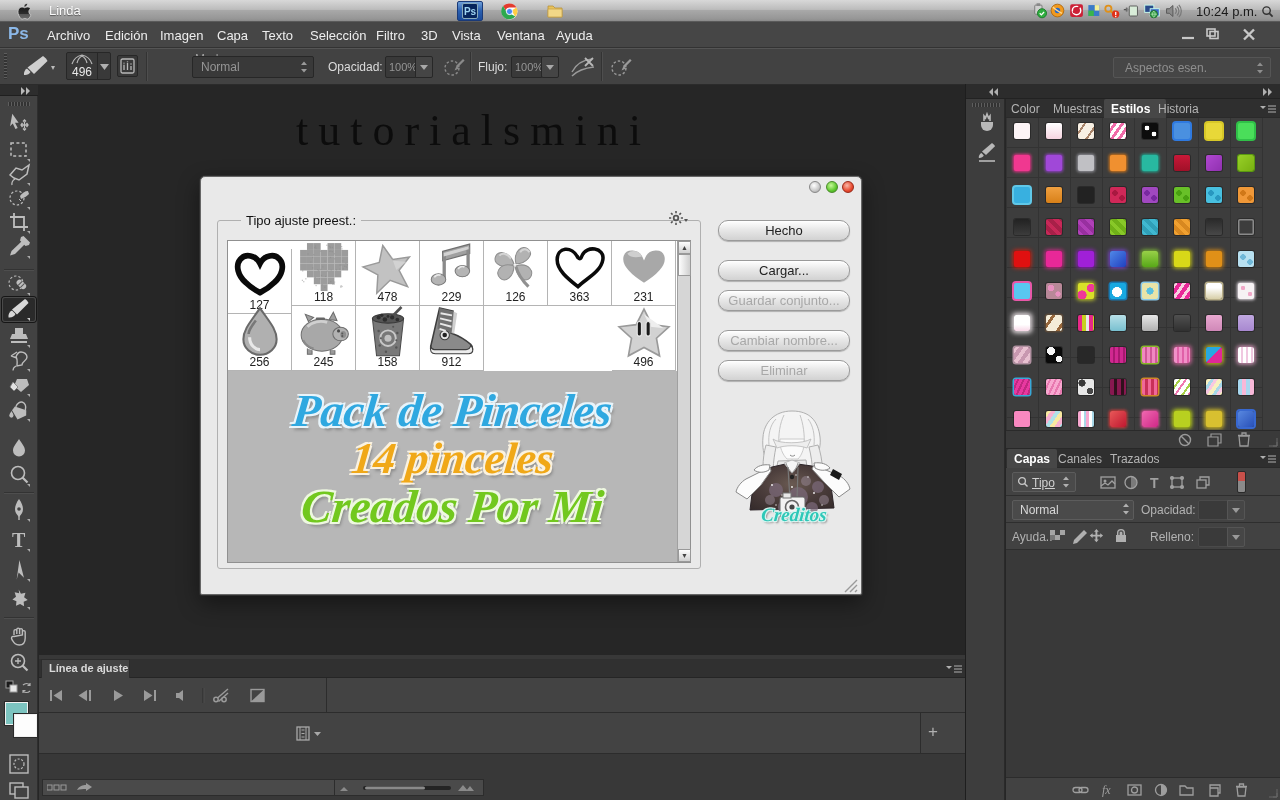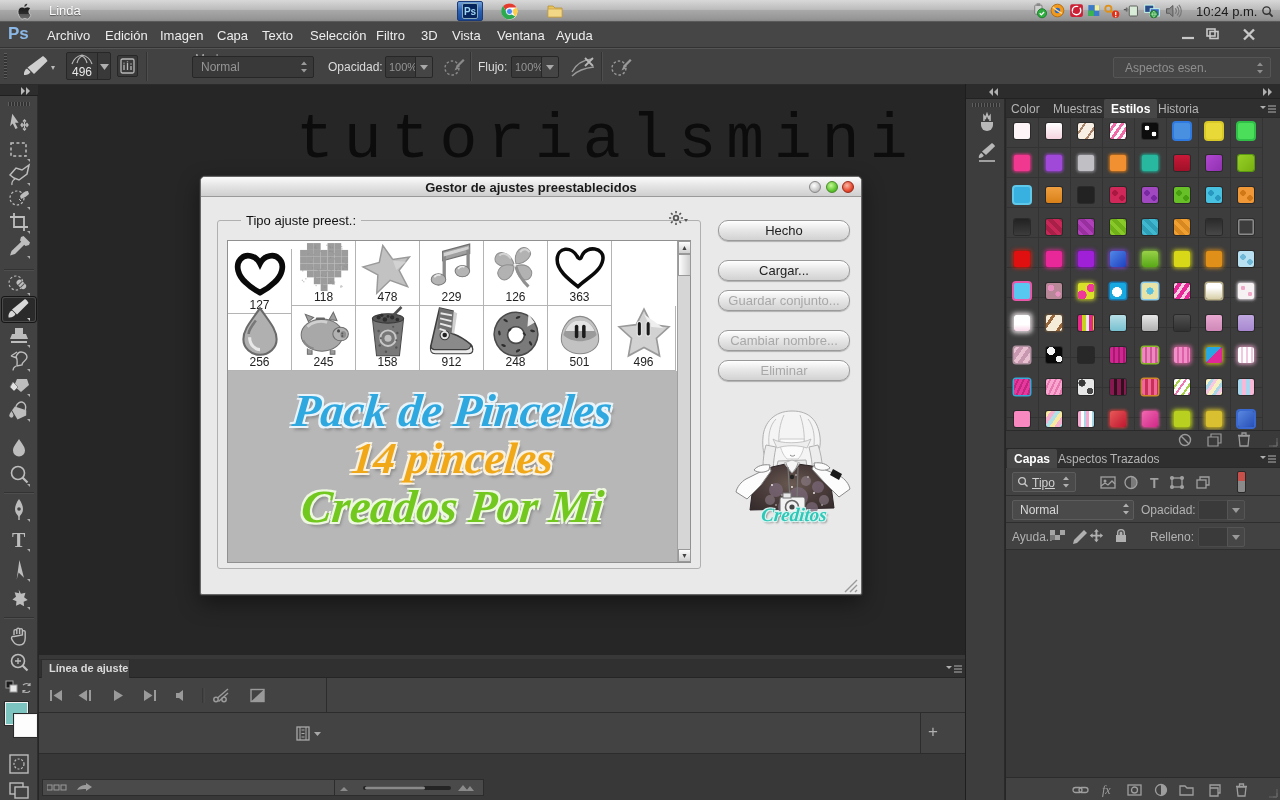--- a/index.html
+++ b/index.html
@@ -22,22 +22,22 @@
 .obox{background:#393939;border:1px solid #272727;border-radius:2px;}
 .olabel{font-size:12px;color:#9c9c9c;}
 .olabel.w{color:#dcdcdc;}
 .otext{font-size:12px;color:#959595;}
 .sep{background:#333;box-shadow:1px 0 0 #4e4e4e;width:1px;}
 
 #tools{left:0;top:85px;width:38px;height:715px;background:#424242;border-right:1px solid #2e2e2e;}
 #toolhead{left:0;top:85px;width:38px;height:11px;background:#2d2d2d;border-bottom:1px solid #1f1f1f;}
 
 #canvas{left:39px;top:85px;width:926px;height:715px;background:#262626;}
-#wm{left:296px;top:105px;width:440px;font-family:Liberation Mono, monospace;
- font-size:63px;color:#0c0c0c;letter-spacing:10px;font-weight:normal;}
+#wm{left:296px;top:105px;width:440px;font-family:Liberation Serif, serif;
+ font-size:44px;color:#0c0c0c;letter-spacing:10px;font-weight:normal;}
 
 #tl{left:39px;top:655px;width:926px;height:145px;background:#383838;}
 .tlrow{background:#434343;border-bottom:1px solid #2c2c2c;}
 .tltab{font-size:11px;font-weight:bold;color:#dadada;white-space:nowrap;background:#434343;
  border:1px solid #2c2c2c;border-bottom:none;}
 
 #dockstrip{left:966px;top:84px;width:314px;height:15px;background:#2c2c2c;border-bottom:1px solid #222;}
 #icondock{left:966px;top:99px;width:39px;height:701px;background:#3d3d3d;border-right:1px solid #2a2a2a;}
 #rpanel{left:1006px;top:99px;width:274px;height:701px;background:#3d3d3d;}
 .ptabrow{background:#2f2f2f;}
@@ -434,21 +434,21 @@
 <path d="M9 9V4l1.5 2L12 2l1.5 4L15 4v5" stroke="#b8b8b8" stroke-width="1.6" fill="none"></path>
   </svg>
 <svg class="abs" style="left:975px;top:140px" width="24" height="24" viewBox="0 0 24 24">
 <path d="M17 3c1.2.8 2.5 2 3 3.2L11 15l-4-3.5z" fill="#b8b8b8"></path>
 <path d="M6.5 13c-1.8.7-3 3-2.7 5 2 .3 4.2-.7 5-2.4z" fill="#b8b8b8"></path>
 <path d="M4 21h16" stroke="#b8b8b8" stroke-width="1.6"></path>
   </svg>
 <div class="abs ptabrow" style="left:1006px;top:99px;width:274px;height:19px;border-bottom:1px solid #2a2a2a;"></div>
 <span class="abs ptab" style="left:1011px;top:99px;">Color</span>
 <span class="abs ptab" style="left:1053px;top:99px;">Muestras</span>
-<span class="abs ptab on" style="left:1104px;top:99px;padding:3px 7px 4px 7px;">Estilos</span>
+<span class="abs ptab on" style="left:1104px;top:99px;padding:3px 16px 4px 7px;">Estilos</span>
 <span class="abs ptab" style="left:1158px;top:99px;">Historia</span>
 <svg class="abs" style="left:1260px;top:105px" width="16" height="8" viewBox="0 0 16 8">
     <path d="M0 1l3 3 3-3z" fill="#b0b0b0"></path>
     <path d="M8 1h8M8 4h8M8 7h8" stroke="#b0b0b0" stroke-width="1.2"></path>
   </svg>
 <div class="abs" style="left:1006px;top:118px;width:257px;height:315px;background:repeating-linear-gradient(90deg,#333 0 1px,transparent 1px 32px),repeating-linear-gradient(180deg,transparent 0 29px,#333 29px 30px),#3d3d3d;"></div>
 <i class="sw" style="left:1014px;top:123px;background:#fcf4f6;"></i>
 <i class="sw" style="left:1046px;top:123px;background:linear-gradient(180deg,#fff,#f6d4e0);"></i>
 <i class="sw" style="left:1078px;top:123px;background:repeating-linear-gradient(125deg,#f8f0e4 0 5px,#a8846a 5px 7px,#f8f0e4 7px 10px);"></i>
 <i class="sw" style="left:1110px;top:123px;background:repeating-linear-gradient(125deg,#fff 0 3px,#f06aa8 3px 6px);"></i>
@@ -541,21 +541,21 @@
 <svg class="abs" style="left:1237px;top:432px" width="14" height="15" viewBox="0 0 14 15">
     <path d="M2 4h10l-1 10H3zM1 3.5h12M5 3V1h4v2" fill="none" stroke="#9a9a9a" stroke-width="1.3"></path>
   </svg>
 <svg class="abs" style="left:1268px;top:437px" width="10" height="10" viewBox="0 0 10 10">
     <path d="M9 1v8H1" fill="none" stroke="#666"></path>
     <path d="M9 5v4H5" fill="none" stroke="#666"></path>
   </svg>
 
 <div class="abs ptabrow" style="left:1006px;top:449px;width:274px;height:19px;border-bottom:1px solid #2a2a2a;"></div>
 <span class="abs ptab on" style="left:1007px;top:449px;padding:3px 7px 4px 7px;text-align:center;">Capas</span>
-<span class="abs ptab" style="left:1058px;top:449px;">Aspectos</span>
+<span class="abs ptab" style="left:1058px;top:449px;">Canales</span>
 <span class="abs ptab" style="left:1110px;top:449px;">Trazados</span>
 <svg class="abs" style="left:1260px;top:455px" width="16" height="8" viewBox="0 0 16 8">
     <path d="M0 1l3 3 3-3z" fill="#b0b0b0"></path>
     <path d="M8 1h8M8 4h8M8 7h8" stroke="#b0b0b0" stroke-width="1.2"></path>
   </svg>
 
 <div class="abs lrow" style="left:1006px;top:468px;width:274px;height:28px;"></div>
 <div class="abs dd" style="left:1012px;top:472px;width:64px;height:20px;"></div>
 <svg class="abs" style="left:1017px;top:476px" width="12" height="12" viewBox="0 0 12 12">
     <circle cx="5" cy="5" r="3.4" fill="none" stroke="#c8c8c8" stroke-width="1.3"></circle>
@@ -633,23 +633,20 @@
 <path d="M138 5h8v8h-8zM138 5V2h10v8h-2"></path>
 <path d="M165 4h9l-1 9h-7zM164 3.5h11M167.5 3V1h4v2"></path>
 </g>
   </svg>
 <svg class="abs" style="left:1268px;top:788px" width="10" height="10" viewBox="0 0 10 10">
     <path d="M9 1v8H1" fill="none" stroke="#666"></path>
     <path d="M9 5v4H5" fill="none" stroke="#666"></path>
   </svg>
 
 <div class="abs" id="dlg">
-<div class="abs" id="dlgtitle">
-      <span>Gestor de ajustes preestablecidos</span>
-    </div>
 <div class="tlight" style="left:608px;background:radial-gradient(circle at 40% 35%,#fff,#c8c8c8 60%,#9a9a9a);border:1px solid #888;"></div>
 <div class="tlight" style="left:625px;background:radial-gradient(circle at 40% 35%,#c8f89a,#5fc82f 60%,#3a9a1a);border:1px solid #4a8a2a;"></div>
 <div class="tlight" style="left:641px;background:radial-gradient(circle at 40% 35%,#f8b8a8,#e84a2f 60%,#b82a1a);border:1px solid #992a1a;"></div>
 <div class="abs" id="fieldset"></div>
 <span class="abs" id="typlab">Tipo ajuste preest.:</span>
 <svg class="abs" id="gear" width="20" height="16" viewBox="0 0 20 16">
 <g fill="#555">
         <circle cx="7" cy="8" r="3.2"></circle>
         <circle cx="7" cy="8" r="1.4" fill="#e9e9e9"></circle>
 <g stroke="#555" stroke-width="1.6">
@@ -801,20 +798,27 @@
           <path d="M12 14c3-3 8-2 11 3M32 11c2-4 7-4 9 0" stroke="#d4d4d4" stroke-width="1.8" fill="none"></path>
         </svg>
         <div class="bnum">126</div>
       </div>
 <div class="bcell" style="left:320px;top:0px;">
         <svg style="margin:0 auto" width="60" height="54" viewBox="0 0 56 52">
           <path d="M26 16C20 4 6 6 6 18c0 10 10 18 20 26 8-8 22-14 24-26C52 6 34 4 30 14c-1 3-2 4-4 2z" fill="none" stroke="#0a0a0a" stroke-width="3.4"></path>
         </svg>
         <div class="bnum">363</div>
       </div>
+<div class="bcell" style="left:384px;top:0px;">
+        <svg style="margin:0 auto" width="60" height="54" viewBox="0 0 56 52">
+          <path d="M28 15C24 6 10 5 7 14c-3 10 8 20 21 28 13-8 24-18 21-28-3-9-17-8-21 1z" fill="#a8a8a8" stroke="#fff" stroke-width="3"></path>
+          <path d="M12 12c4-4 12-3 14 3-6 1-12 1-14-3z" fill="#cfcfcf"></path>
+        </svg>
+        <div class="bnum">231</div>
+      </div>
 <div class="bcell" style="left:0px;top:65px;">
         <svg style="margin:0 auto" width="60" height="54" viewBox="0 0 56 52">
           <path d="M28 2c8 12 16 20 16 30a16 15 0 0 1-32 0C12 22 20 14 28 2z" fill="#b0b0b0" stroke="#6a6a6a" stroke-width="2"></path>
           <path d="M18 30c0 8 6 12 10 12" stroke="#e8e8e8" stroke-width="3" fill="none"></path>
           <path d="M24 14c-4 5-7 9-7 13" stroke="#787878" stroke-width="2.5" fill="none"></path>
         </svg>
         <div class="bnum">256</div>
       </div>
 <div class="bcell" style="left:64px;top:65px;">
         <svg style="margin:0 auto" width="60" height="54" viewBox="0 0 56 52">
@@ -867,50 +871,20 @@
           <path d="M7.5 39c-1 4 .5 7 4.5 7h32c4.5 0 5.5-4.5 2-8-.5 2.5-2 4-4.5 4H11c-2 0-3-1.5-3.5-3z" fill="#ececec" stroke="#3e3e3e"></path>
           <path d="M16 2l13 3-2 21-13-4z" fill="#707070"></path>
           <circle cx="21" cy="28" r="4.5" fill="#e4e4e4" stroke="#3e3e3e"></circle>
           <circle cx="21" cy="28" r="2.2" fill="#222"></circle>
           <g stroke="#e8e8e8" stroke-width="1.8">
             <path d="M17 7l11 2M16.5 12l11 2.5M16.5 17l11 3M16 22l6 2"></path>
           </g>
           <path d="M29 5l4 2-3 20-3-1z" fill="#b0b0b0" opacity=".6"></path>
         </svg>
         <div class="bnum">912</div>
-      </div>
-<div class="bcell" style="left:256px;top:65px;">
-        <svg style="margin:0 auto" width="60" height="54" viewBox="0 0 56 52">
-          <path d="M28 6a21 21 0 1 0 .01 0z M28 20a8 8 0 1 1-.01 0z" fill="#7a7a7a" fill-rule="evenodd" stroke="#4a4a4a" stroke-width="1.6"></path>
-          <path d="M40 8l6 8-7 4z" fill="#e9e9e9"></path>
-          <g fill="#2e2e2e">
-            <ellipse cx="18" cy="14" rx="2.4" ry="1.2" transform="rotate(30 18 14)"></ellipse>
-            <ellipse cx="30" cy="11" rx="2.4" ry="1.2" transform="rotate(-20 30 11)"></ellipse>
-            <ellipse cx="12" cy="26" rx="2.4" ry="1.2" transform="rotate(80 12 26)"></ellipse>
-            <ellipse cx="16" cy="38" rx="2.4" ry="1.2" transform="rotate(20 16 38)"></ellipse>
-            <ellipse cx="30" cy="43" rx="2.4" ry="1.2" transform="rotate(-30 30 43)"></ellipse>
-            <ellipse cx="42" cy="36" rx="2.4" ry="1.2" transform="rotate(60 42 36)"></ellipse>
-            <ellipse cx="44" cy="24" rx="2.4" ry="1.2" transform="rotate(10 44 24)"></ellipse>
-            <ellipse cx="22" cy="23" rx="2" ry="1" transform="rotate(-40 22 23)"></ellipse>
-            <ellipse cx="36" cy="27" rx="2" ry="1" transform="rotate(45 36 27)"></ellipse>
-          </g>
-        </svg>
-        <div class="bnum">248</div>
-      </div>
-<div class="bcell" style="left:320px;top:65px;">
-        <svg style="margin:0 auto" width="60" height="54" viewBox="0 0 56 52">
-          <path d="M10 32c0-12 8-22 18-22s18 10 18 22c0 8-8 14-18 14s-18-6-18-14z" fill="#c2c2c2" stroke="#8a8a8a"></path>
-          <path d="M12 28c2-8 8-14 16-14 8 0 14 6 16 14-4 4-10 6-16 6s-12-2-16-6z" fill="#9a9a9a"></path>
-          <path d="M14 24c3-7 8-10 14-10 6 0 11 3 14 10" fill="#e2e2e2"></path>
-          <g fill="#1a1a1a">
-            <rect x="23" y="18" width="3.4" height="13" rx="1.7"></rect>
-            <rect x="30" y="18" width="3.4" height="13" rx="1.7"></rect>
-          </g>
-        </svg>
-        <div class="bnum">501</div>
       </div>
 <div class="bcell" style="left:384px;top:65px;">
         <svg style="margin:0 auto" width="60" height="54" viewBox="0 0 56 52">
           <path d="M28 3l7.5 15 16.5 2-12 11 3 17-15-8-15 8 3-17-12-11 16.5-2z" fill="#d2d2d2" stroke="#9a9a9a" stroke-width="1.6"></path>
           <path d="M28 8l6 12 13 1.5" fill="#eee"></path>
           <g fill="#1a1a1a" stroke="#e8e8e8" stroke-width="1">
             <rect x="21.5" y="15" width="4" height="14" rx="2"></rect>
             <rect x="30" y="15" width="4" height="14" rx="2"></rect>
           </g>
         </svg>

